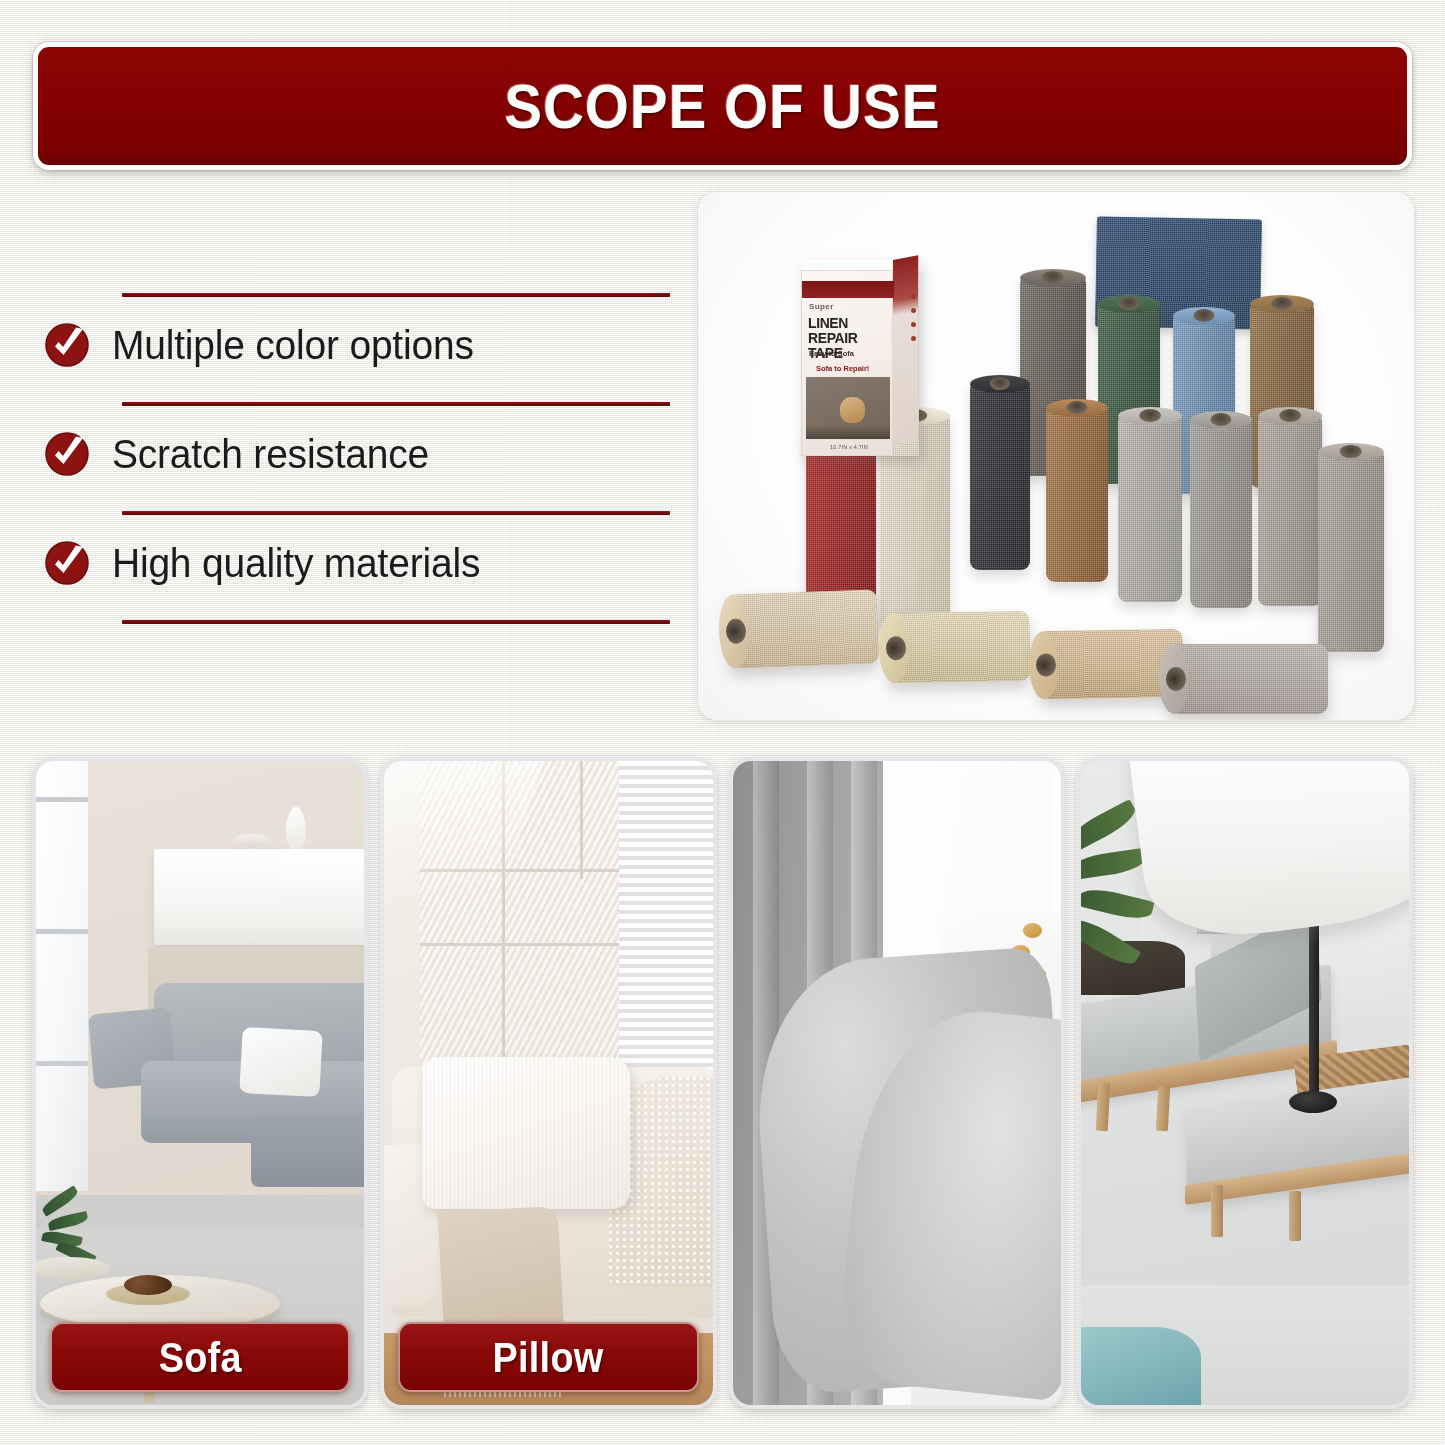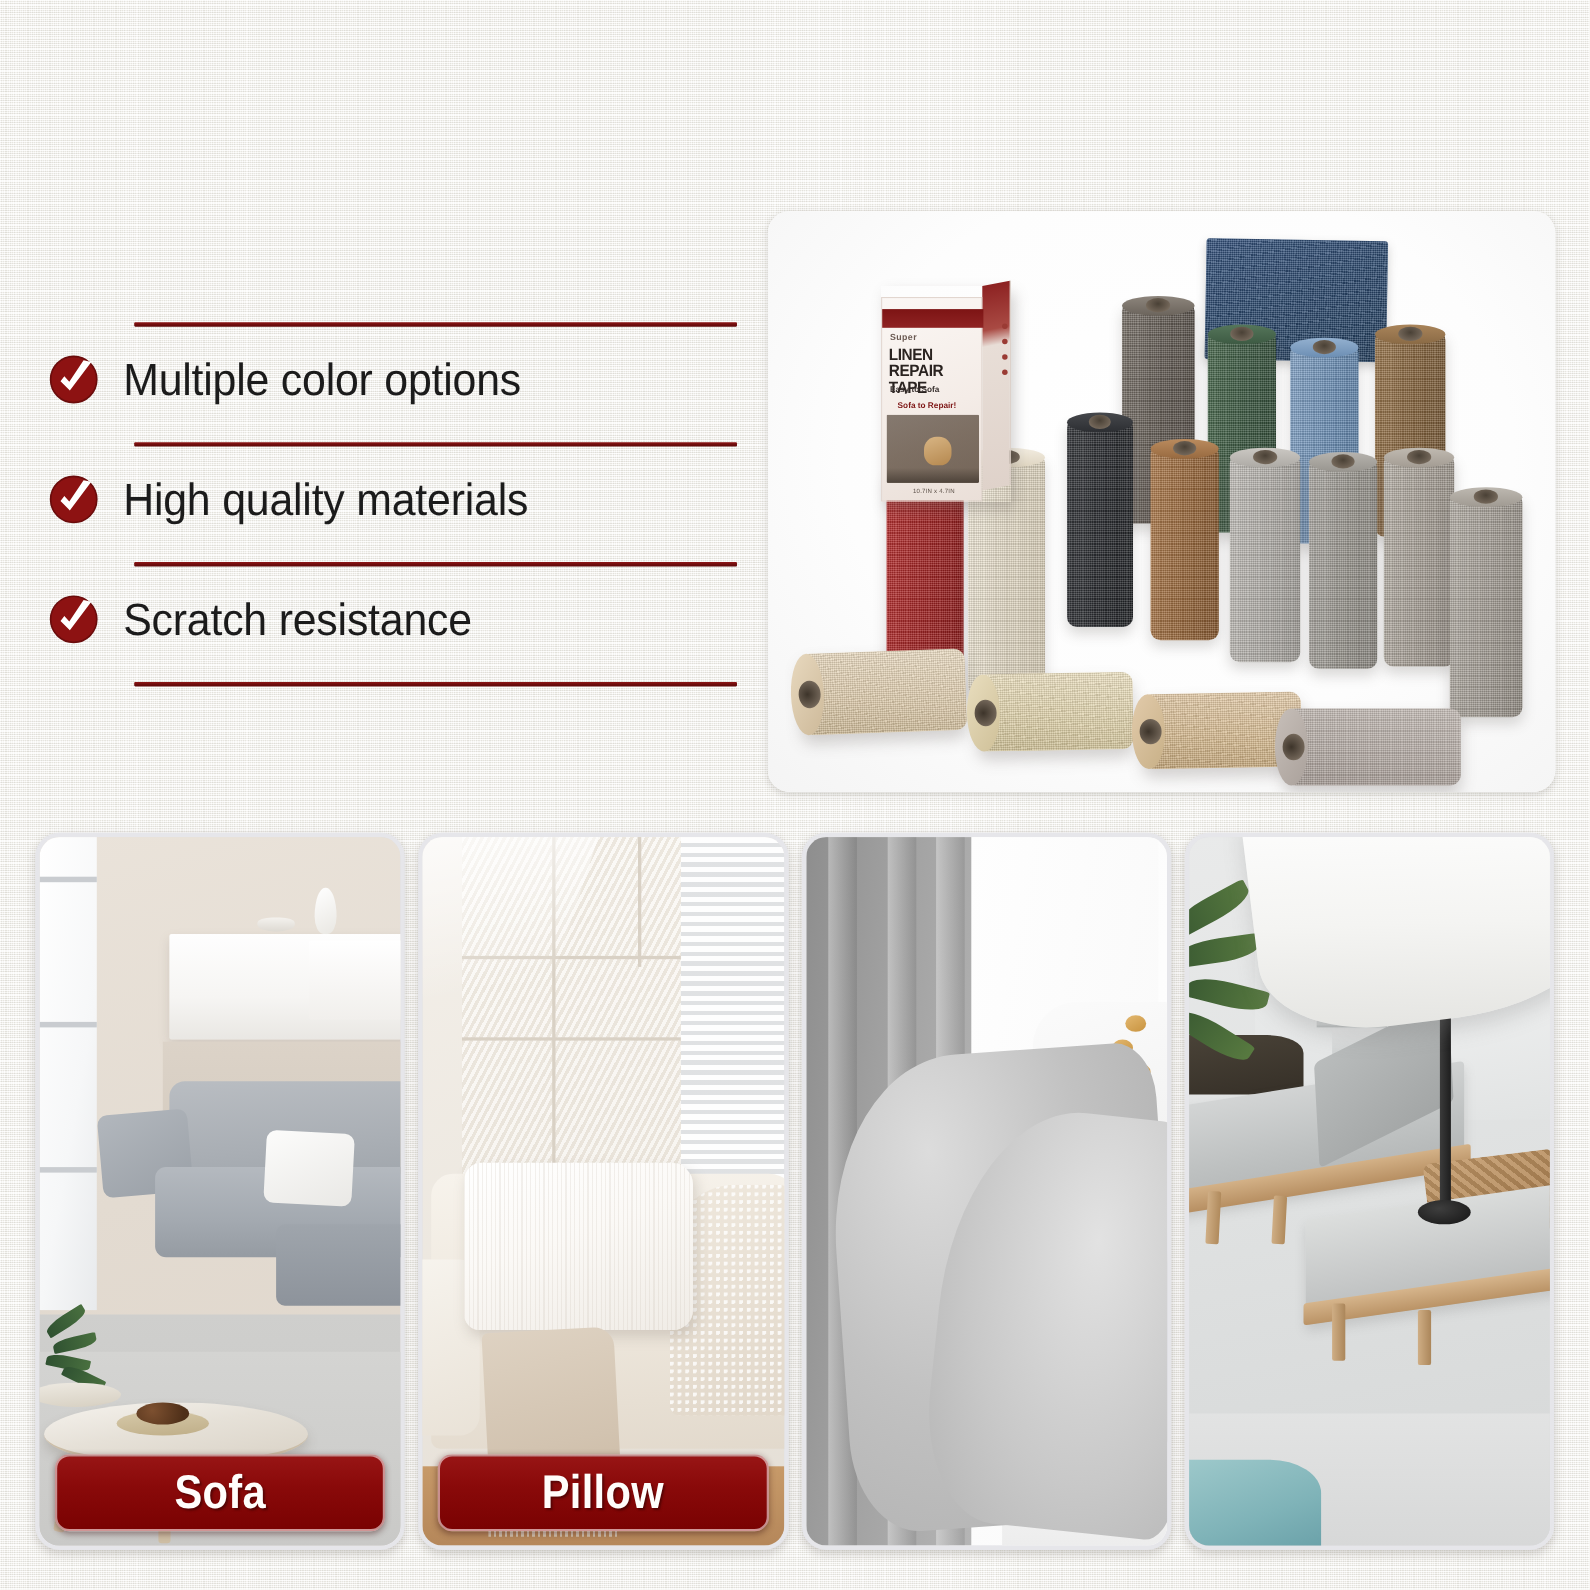--- a/index.html
+++ b/index.html
@@ -431,20 +431,23 @@
     background: linear-gradient(160deg,#9ec9cb 0%, #7fb3b8 60%, #69a0a8 100%);
     border-radius: 0 36% 0 0; }
   .s4-deck { position:absolute; left:0; right:0; bottom:0; height:120px;
     background: linear-gradient(180deg,#e2e3e3 0%, #d7d8d8 100%); }
 </style>
 </head>
 <body>
 
 <div id="page">
 
+  <div class="banner">
+    <div class="banner-title">SCOPE OF USE</div>
+  </div>
 
   <div class="features">
 
     <div class="feature-row">
       <div class="feature-divider"></div>
     </div>
 
     <div class="feature-row">
       <div class="feature-line">
         <span class="check-icon">
@@ -461,35 +464,35 @@
 
     <div class="feature-row">
       <div class="feature-line">
         <span class="check-icon">
           <svg viewBox="0 0 46 46">
             <circle cx="23" cy="23" r="21" fill="#8d1212"></circle>
             <circle cx="23" cy="23" r="21" fill="none" stroke="#6b0c0c" stroke-width="1.5"></circle>
             <path d="M11 24.5 L19.5 33 L39 7 L32 5.5 L19 25 L14.5 20 Z" fill="#ffffff"></path>
           </svg>
         </span>
-        <span class="feature-label">High quality materials</span>
+        <span class="feature-label">Scratch resistance</span>
       </div>
       <div class="feature-divider"></div>
     </div>
 
     <div class="feature-row">
       <div class="feature-line">
         <span class="check-icon">
           <svg viewBox="0 0 46 46">
             <circle cx="23" cy="23" r="21" fill="#8d1212"></circle>
             <circle cx="23" cy="23" r="21" fill="none" stroke="#6b0c0c" stroke-width="1.5"></circle>
             <path d="M11 24.5 L19.5 33 L39 7 L32 5.5 L19 25 L14.5 20 Z" fill="#ffffff"></path>
           </svg>
         </span>
-        <span class="feature-label">Scratch resistance</span>
+        <span class="feature-label">High quality materials</span>
       </div>
       <div class="feature-divider"></div>
     </div>
 
 
   </div>
 
   <div class="product-card">
     <div class="product-scene">
 

